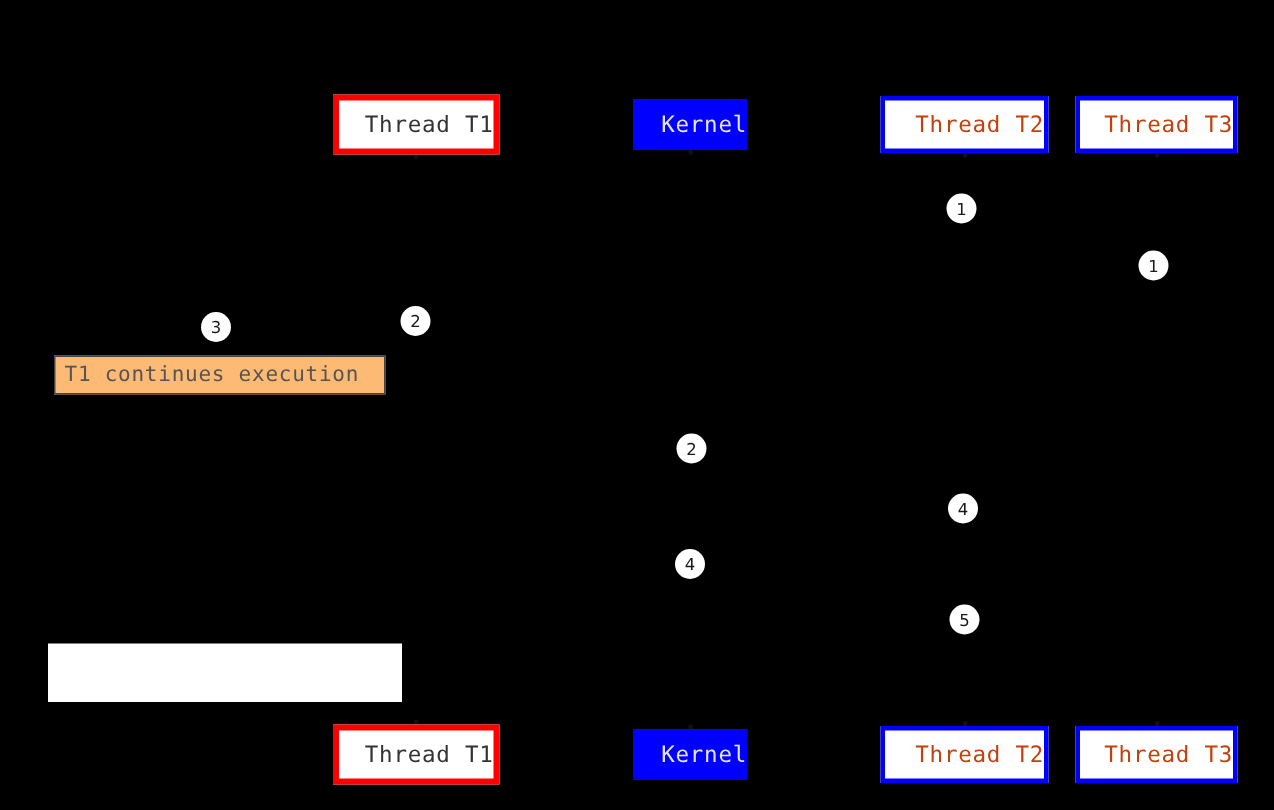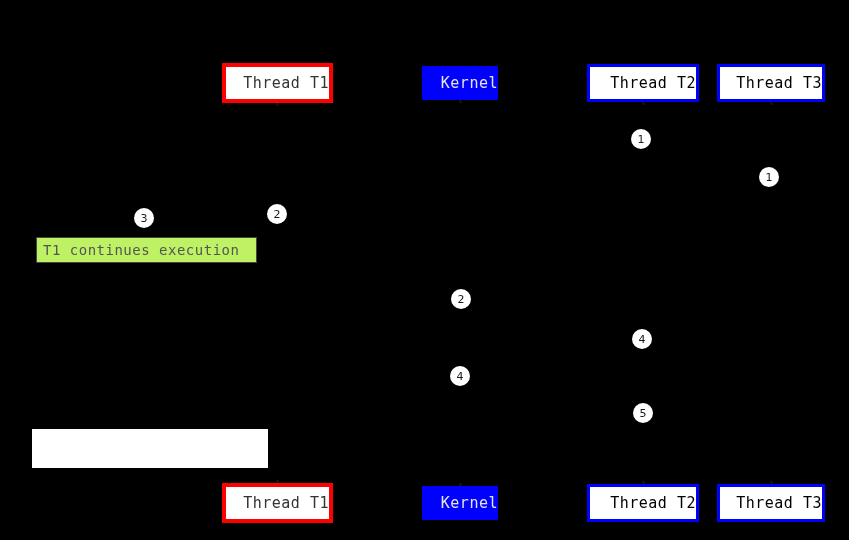--- a/index.html
+++ b/index.html
@@ -36,33 +36,33 @@
     line-height: 1;
   }
   .participant.red {
     background: #ffffff;
     border: 4px solid #ff0000;
     color: #333333;
   }
   .participant.blue-outline {
     background: #ffffff;
     border: 3px solid #0000ff;
-    color: #000000;
+    color: #c2410c;
   }
   .participant.blue-fill {
     background: #0000ff;
     border: 0;
     color: #e5e5e5;
   }
 
   
   .note {
     position: absolute;
     box-sizing: border-box;
-    background: #bef264;
+    background: #fdba74;
     border: 1px solid #444444;
     color: #555555;
     font-size: 14px;
     letter-spacing: 0.5px;
     display: flex;
     align-items: center;
     padding-left: 6px;
     white-space: nowrap;
     line-height: 1;
   }

